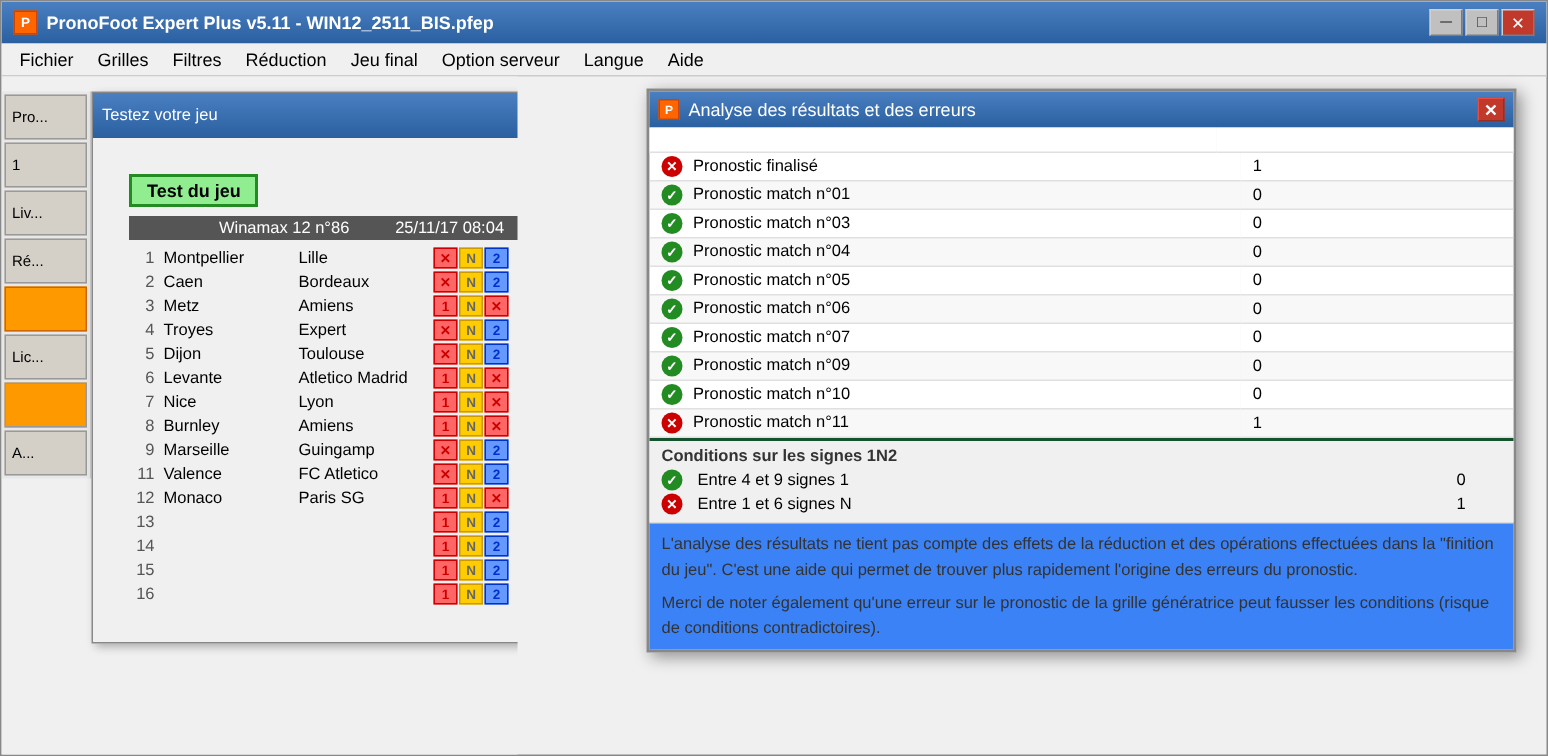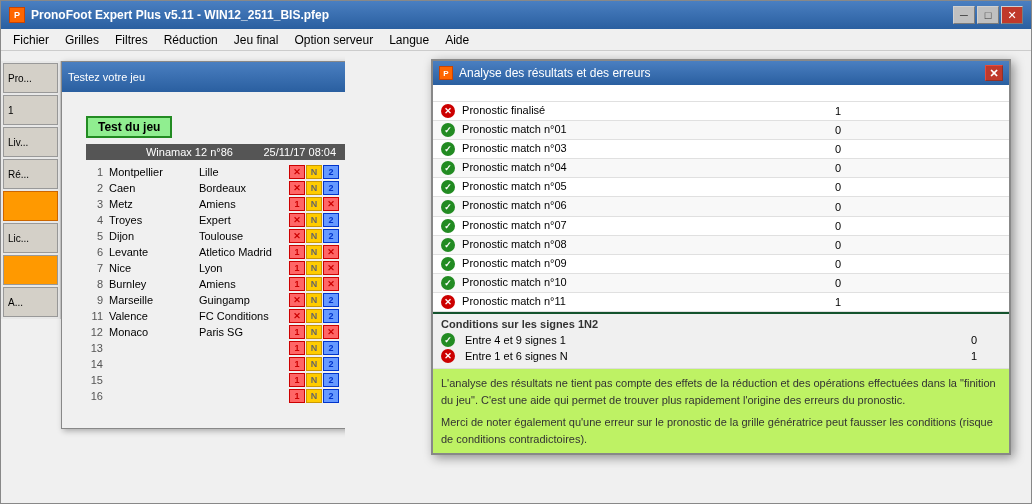--- a/index.html
+++ b/index.html
@@ -255,21 +255,21 @@
       display: flex; align-items: center; gap: 6px;
       padding: 1px 0;
     }
     .condition-label { font-size: 11px; flex: 1; }
     .condition-value { font-size: 11px; width: 30px; }
 
     .info-text {
       padding: 6px 8px;
       font-size: 11px;
       color: #333;
-      background: #bef264;
+      background: #3b82f6;
       border-top: 1px solid #ddd;
       line-height: 1.5;
     }
 
     
     .table-scroll {
       max-height: 220px;
       overflow-y: auto;
     }
     .table-scroll::-webkit-scrollbar { width: 12px; }
@@ -437,21 +437,21 @@
       <div class="match-signs">
         <div class="sign-box selected-1">✕</div>
                       <div class="sign-box selected-n">N</div>
                       <div class="sign-box selected-2">2</div>
       </div>
     </td>
   </tr>
                 <tr>
     <td class="match-num">11</td>
     <td class="team-name">Valence</td>
-    <td class="team-name">FC Conditions</td>
+    <td class="team-name">FC Atletico</td>
     <td>
       <div class="match-signs">
         <div class="sign-box selected-1">✕</div>
                       <div class="sign-box selected-n">N</div>
                       <div class="sign-box selected-2">2</div>
       </div>
     </td>
   </tr>
                 <tr>
     <td class="match-num">12</td>
@@ -591,27 +591,20 @@
     <td>
       <span class="status-icon status-ok">✓</span>
       Pronostic match n°06
     </td>
     <td>0</td>
   </tr>
                 <tr>
     <td>
       <span class="status-icon status-ok">✓</span>
       Pronostic match n°07
-    </td>
-    <td>0</td>
-  </tr>
-                <tr>
-    <td>
-      <span class="status-icon status-ok">✓</span>
-      Pronostic match n°08
     </td>
     <td>0</td>
   </tr>
                 <tr>
     <td>
       <span class="status-icon status-ok">✓</span>
       Pronostic match n°09
     </td>
     <td>0</td>
   </tr>

